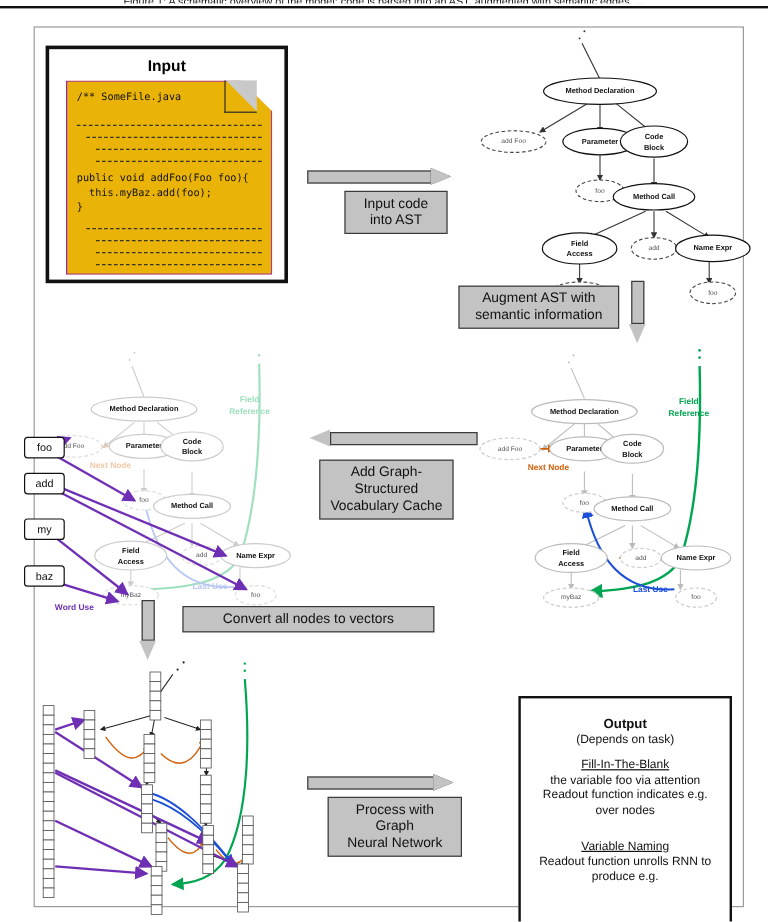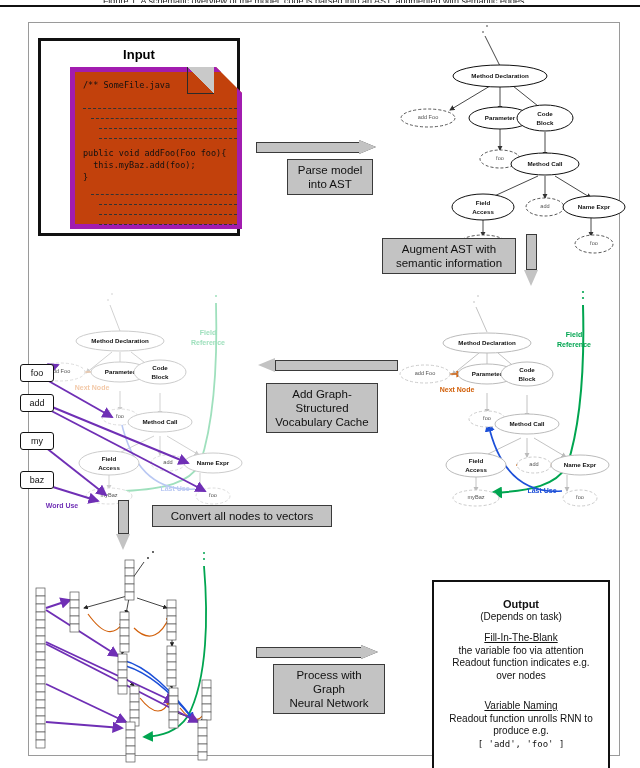--- a/index.html
+++ b/index.html
@@ -11,22 +11,22 @@
   .toprule{position:absolute;left:0;top:5px;width:640px;border-top:2px solid #111;}
 
   .figframe{position:absolute;left:28px;top:22px;width:592px;height:734px;
     border:1px solid #9a9a9a;box-sizing:border-box;background:#fff;}
 
   
   .inputbox{position:absolute;left:38px;top:38px;width:202px;height:198px;
     border:3px solid #111;box-sizing:border-box;background:#fff;}
   .inputtitle{position:absolute;left:0;top:6px;width:100%;text-align:center;
     font-size:13px;font-weight:bold;color:#000000;}
-  .doc{position:absolute;left:29px;top:26px;width:172px;height:162px;background:#c2410c;
-    border:5px solid #a21caf;box-sizing:border-box;
+  .doc{position:absolute;left:14px;top:26px;width:172px;height:162px;background:#eab308;
+    border:1px solid #a21caf;box-sizing:border-box;
     clip-path:polygon(0 0, calc(100% - 26px) 0, 100% 26px, 100% 100%, 0 100%);}
   .dogear{position:absolute;left:146px;top:26px;width:26px;height:26px;
     background:linear-gradient(225deg,#c9c9c9 0 50%,transparent 50%);
     border-left:1px solid #2b2b2b;border-bottom:1px solid #2b2b2b;}
   .doc .code{position:absolute;left:8px;font-family:"DejaVu Sans Mono",monospace;
     font-size:8.5px;color:#111;white-space:pre;line-height:11px;}
   .dash{position:absolute;height:0;border-top:1px dashed #333;}
 
   
   .hArrow{position:absolute;height:15px;}
@@ -92,21 +92,21 @@
       <div class="dash" style="left:24px;top:152px;width:138px;"></div>
     </div>
     <div class="dogear"></div>
   </div>
 
   <div class="hArrow right" style="left:256px;top:140px;width:120px;">
     <div class="shaft" style="width:104px;"></div>
     <div class="head" style="right:0;border-top:7.5px solid transparent;border-bottom:7.5px solid transparent;border-left:17px solid #c3c3c3;"></div>
   </div>
   <div class="steplabel" style="left:287px;top:159px;width:86px;">
-    <div>Parse model</div>
+    <div>Input code</div>
     <div>into AST</div>
   </div>
 
   <svg width="230" height="205" style="left:395px;top:28px;">
     <g stroke="#333" fill="none" stroke-width="0.9">
       <path d="M105,38 L90,8"></path>
       <path d="M95,58 L55,82" marker-end="url(#ahD)"></path>
       <path d="M105,58 L105,82" marker-end="url(#ahD)"></path>
       <path d="M118,58 L148,82" marker-end="url(#ahD)"></path>
       <path d="M105,100 L105,122" marker-end="url(#ahD)"></path>
@@ -333,21 +333,21 @@
 
   <div class="vocab" style="left:20px;top:364px;">foo</div>
   <div class="vocab" style="left:20px;top:394px;">add</div>
   <div class="vocab" style="left:20px;top:432px;">my</div>
   <div class="vocab" style="left:20px;top:471px;">baz</div>
 
   <div class="vArrow" style="left:116px;top:500px;height:50px;">
     <div class="shaft" style="height:34px;"></div>
     <div class="head"></div>
   </div>
-  <div class="steplabel" style="left:152px;top:505px;width:180px;">
+  <div class="steplabel" style="left:152px;top:505px;width:210px;">
     <div>Convert all nodes to vectors</div>
   </div>
 
   <svg width="245" height="200" style="left:22px;top:556px;">
     <defs>
       <marker id="ahK" markerWidth="5.5" markerHeight="5.5" refX="4.5" refY="2.75" orient="auto">
         <path d="M0,0 L5.5,2.75 L0,5.5 z" fill="#222"></path>
       </marker>
       <marker id="ahO2" markerWidth="5" markerHeight="5" refX="4" refY="2.5" orient="auto">
         <path d="M0,0 L5,2.5 L0,5 z" fill="#d2600a"></path>
@@ -442,16 +442,15 @@
     <div class="sp"></div>
     <div class="u">Fill-In-The-Blank</div>
     <div>the variable foo via attention</div>
     <div>Readout function indicates e.g.</div>
     <div>over nodes</div>
     <div class="sp"></div>
     <div class="sp"></div>
     <div class="u">Variable Naming</div>
     <div>Readout function unrolls RNN to</div>
     <div>produce e.g.</div>
-    <div class="mono">[ 'add',  'foo' ]</div>
   </div>
 
 </div>
 
 </body></html>

